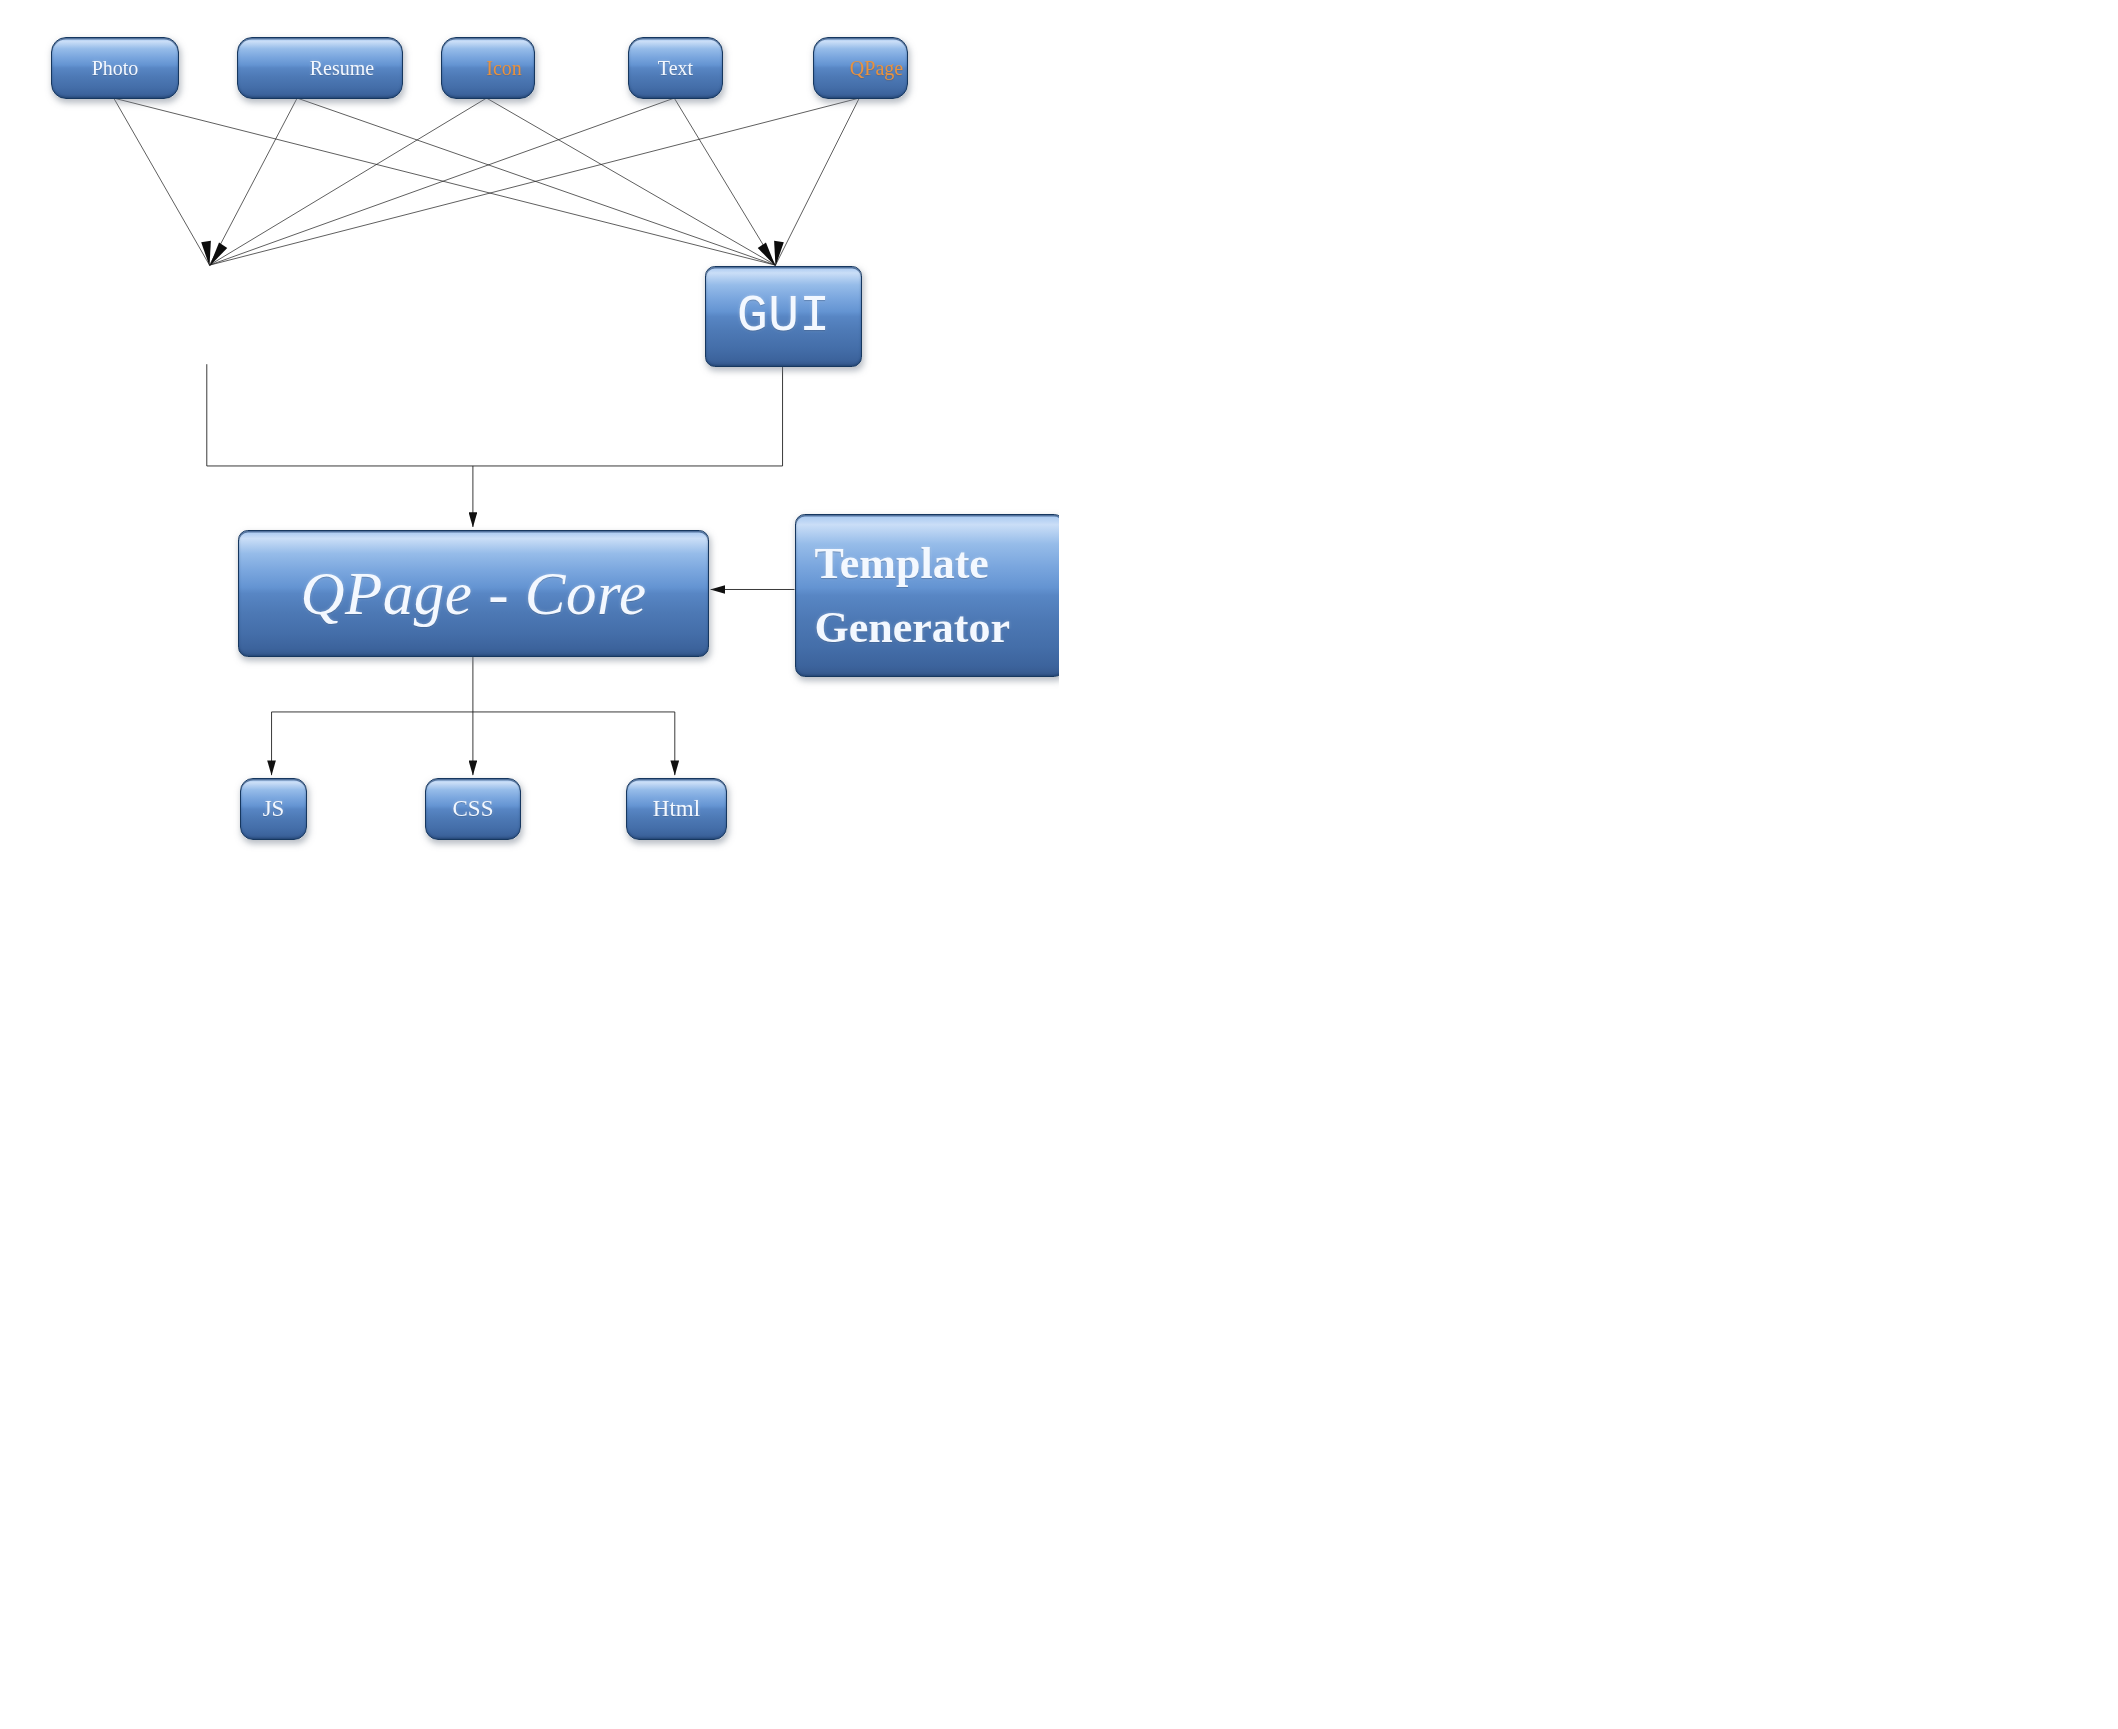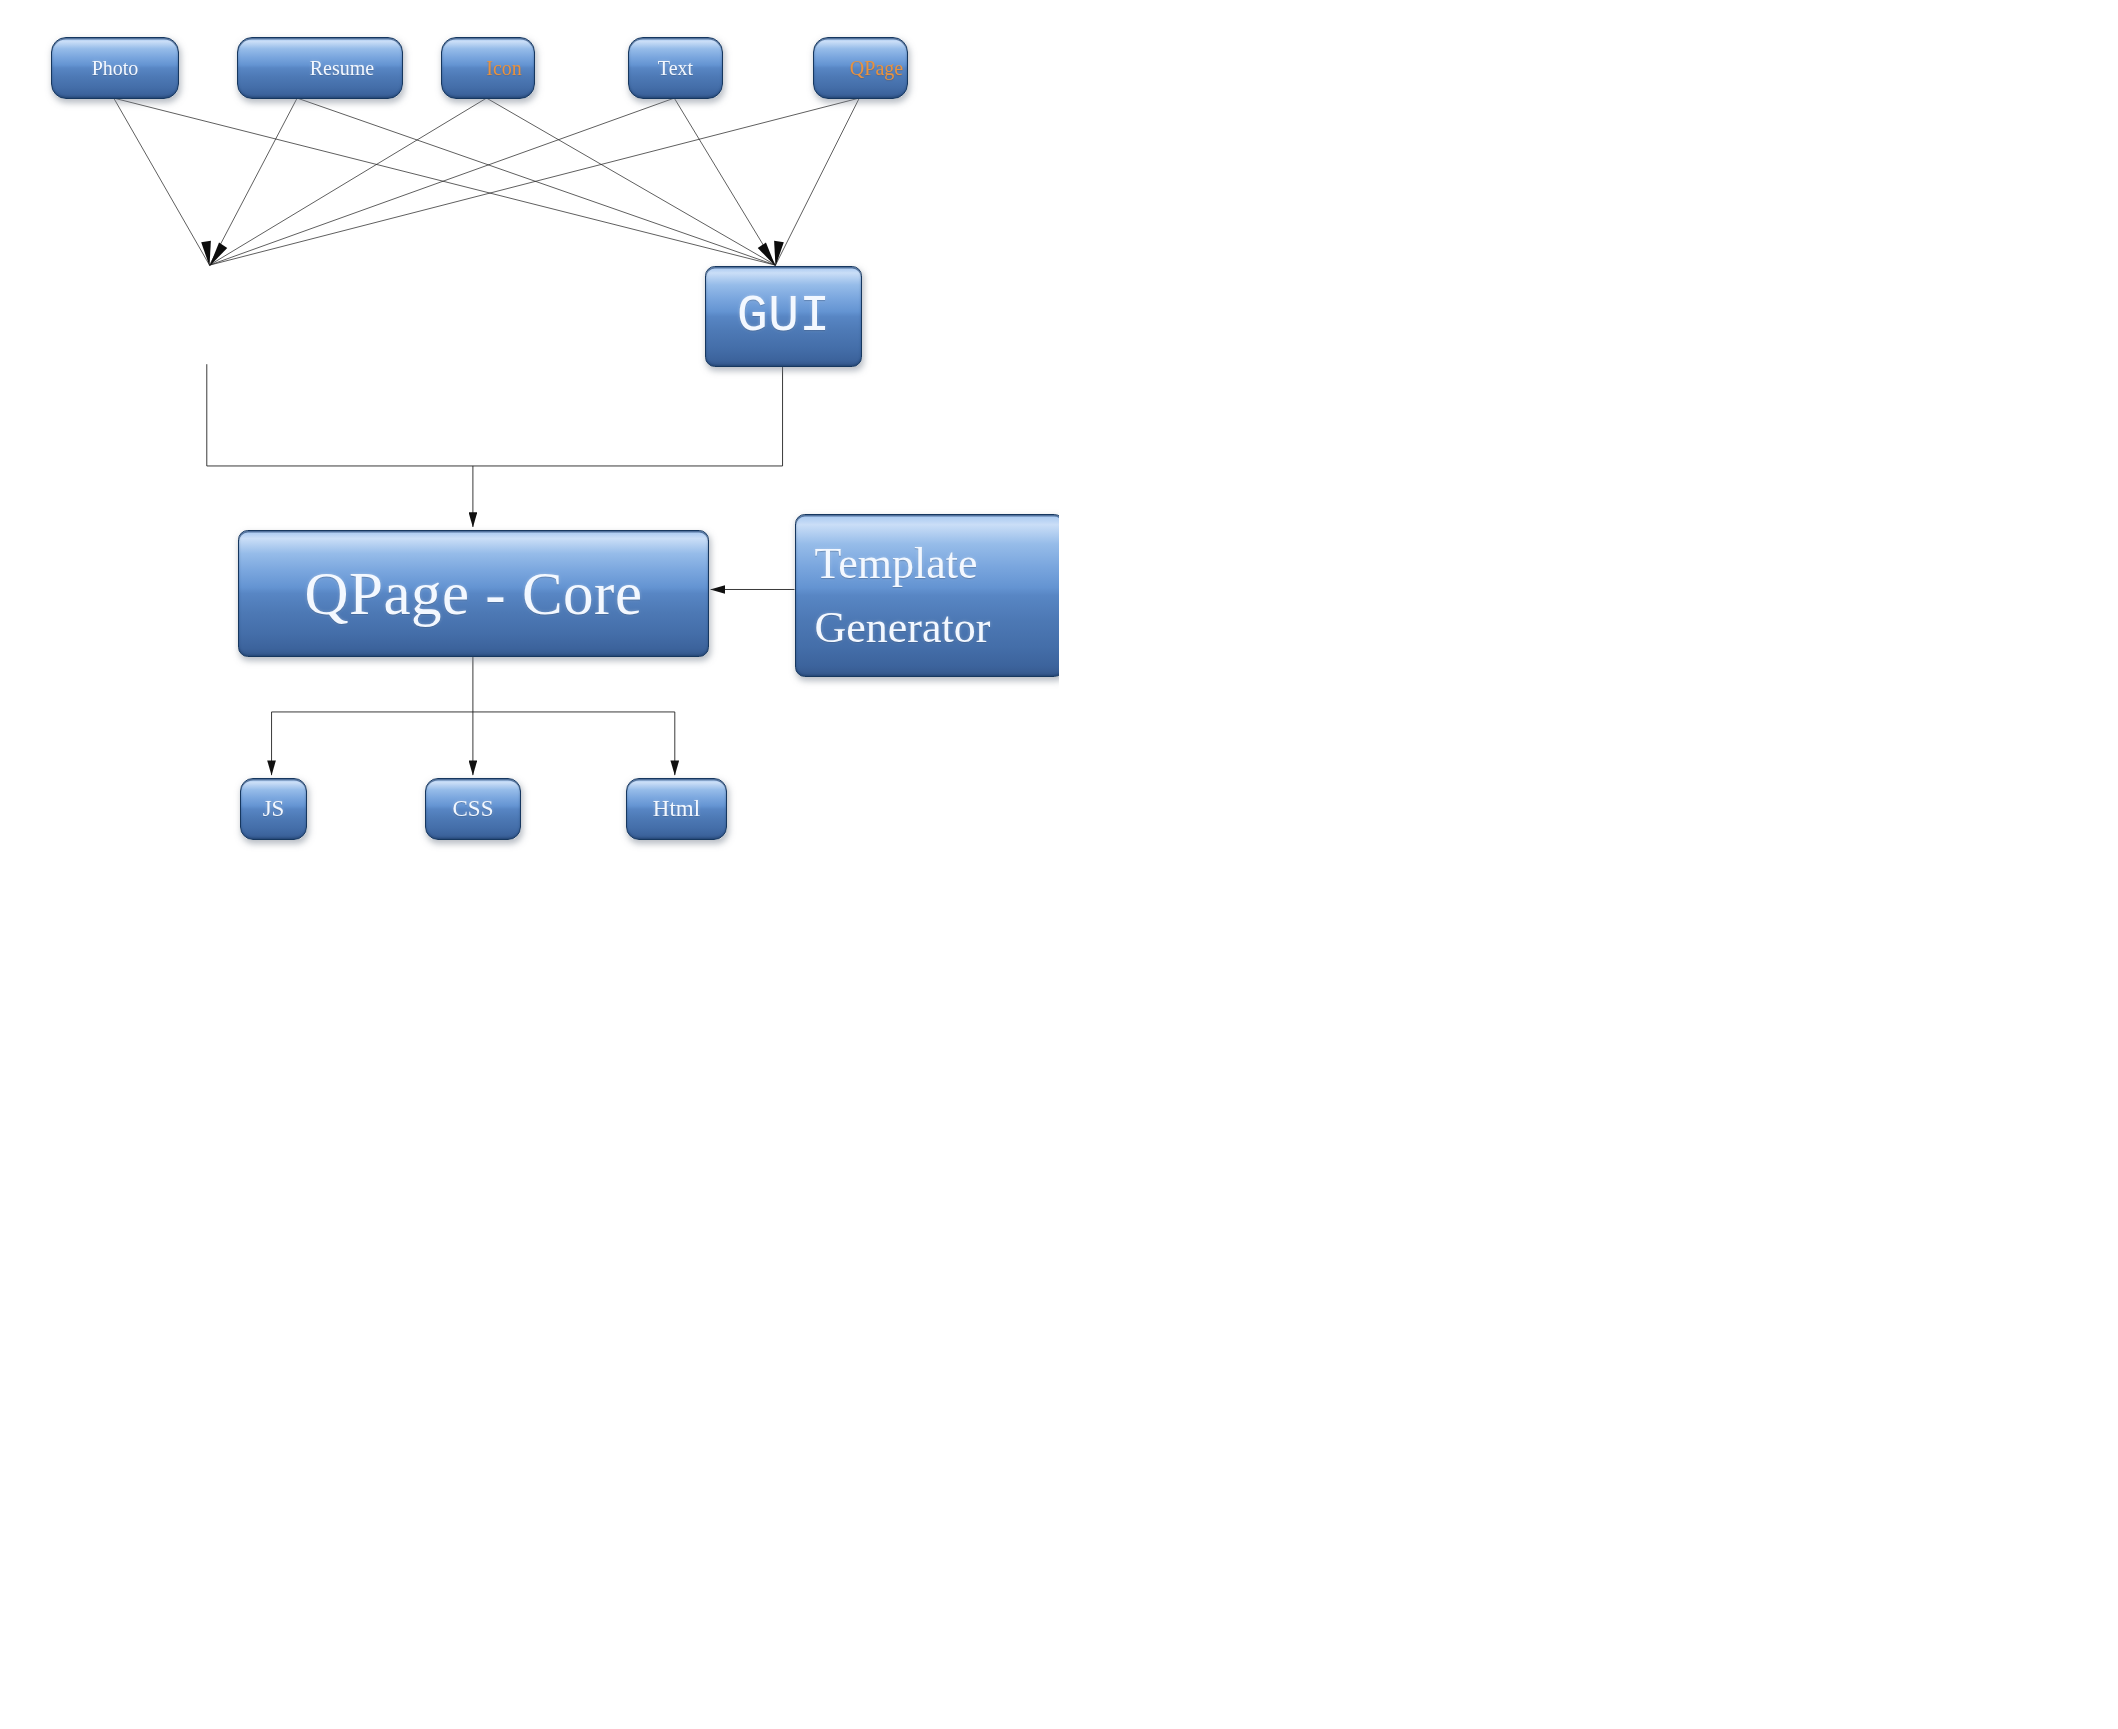--- a/index.html
+++ b/index.html
@@ -20,36 +20,36 @@
     box-shadow:
       inset 0 1.6px 0 rgba(16,50,94,.55),
       inset 0 -1.1px 2.2px rgba(14,45,85,.45),
       1.6px 3.8px 6.5px rgba(115,125,140,.50);
     color:#f3f8ff;
     text-shadow:0 0.5px 1.1px rgba(25,55,95,.35), 0 0 3.3px rgba(255,255,255,.30);
     white-space:nowrap;
   }
   .node.small{border-radius:15px;font-size:20px;}
   .node.mid{font-size:52px;}
-  .node.big{font-size:61px;letter-spacing:0.5px;}
+  .node.big{font-size:61px;letter-spacing:0.5px;font-style:italic;}
   .node.tg{font-size:44px;justify-content:flex-start;padding-left:18.5px;line-height:1.45;}
   .node.out{border-radius:13px;font-size:23px;}
   .orange{color:#e8923f;text-shadow:0 0.5px 1.1px rgba(120,60,10,.25);margin-left:32px;}
   .tg .stack{display:flex;flex-direction:column;align-items:flex-start;}
 
   
   #n-photo   {left:51px;  top:37px;  width:126px; height:60px;}
   #n-resume  {left:237px; top:37px;  width:120px; height:60px;padding-left:44px;}
   #n-icon    {left:441px; top:37px;  width:92px; height:60px;}
   #n-text    {left:628px;top:37px;  width:93px; height:60px;}
   #n-font    {left:813px;top:37px;  width:93px; height:60px;}
   #n-terminal{left:82px; top:266px; width:250px; height:99px;}
   #n-gui     {left:705px;top:266px; width:155px; height:99px;font-family:Liberation Mono, monospace;}
   #n-core    {left:238px; top:530px; width:469px; height:125px;}
-  #n-tg      {left:795px;top:514px; width:248px; height:161px;}
+  #n-tg      {left:795px;top:514px; width:248px; height:161px;font-weight:bold;}
   #n-js      {left:240px; top:778px;width:65px; height:60px;}
   #n-css     {left:425px; top:778px;width:94px; height:60px;align-items:center;}
   #n-html    {left:626px;top:778px;width:99px; height:60px;}
 </style>
 </head>
 <body>
 
 <div class="canvas">
 
   <svg class="wires" viewBox="0 0 1946 1589" xmlns="http://www.w3.org/2000/svg">

